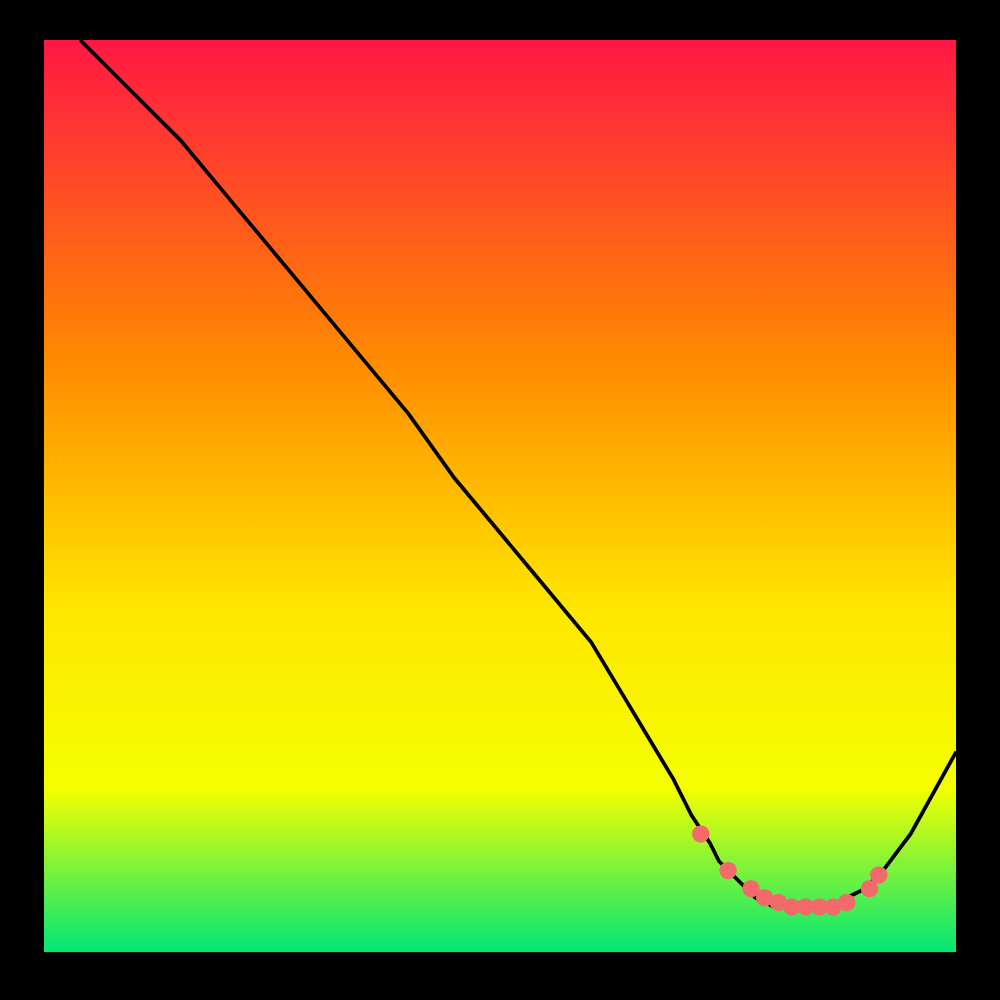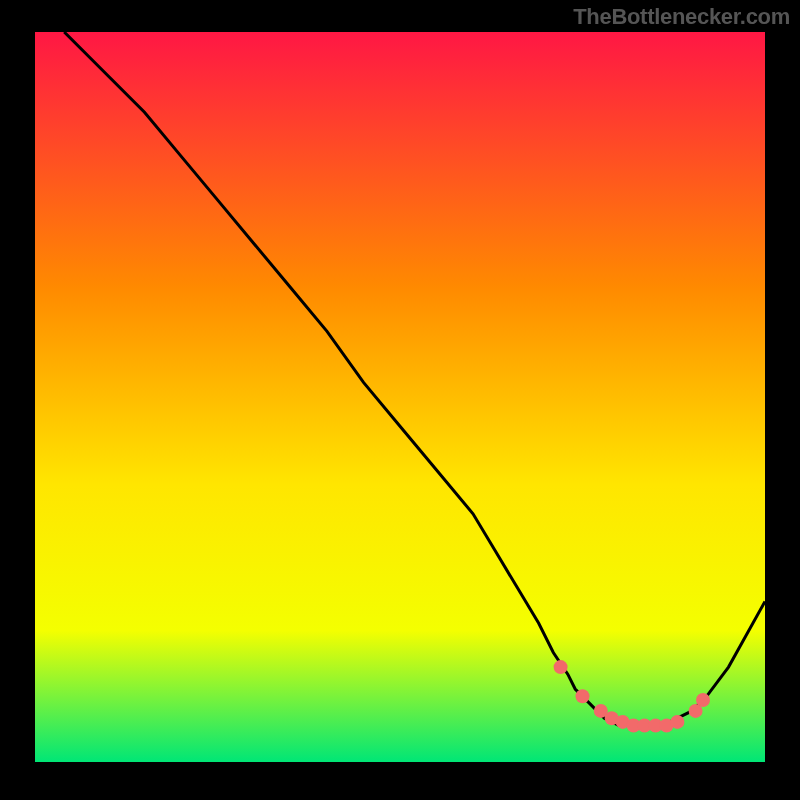--- a/index.html
+++ b/index.html
@@ -37,21 +37,20 @@
     overflow: hidden;
   }
   .plot svg {
     display: block;
   }
 </style>
 </head>
 <body>
 
 <div class="frame">
-  <div class="watermark">TheBottlenecker.com</div>
 
   <div class="plot">
     <svg id="chart-svg" viewBox="0 0 730 730" width="730" height="730">
       <defs>
         <linearGradient id="bg-grad" x1="0" y1="0" x2="0" y2="1">
           <stop id="g0" offset="0%" stop-color="#ff1744"></stop>
           <stop id="g1" offset="35%" stop-color="#ff8a00"></stop>
           <stop id="g2" offset="62%" stop-color="#ffe600"></stop>
           <stop id="g3" offset="82%" stop-color="#f4ff00"></stop>
           <stop id="g4" offset="100%" stop-color="#00e676"></stop>

